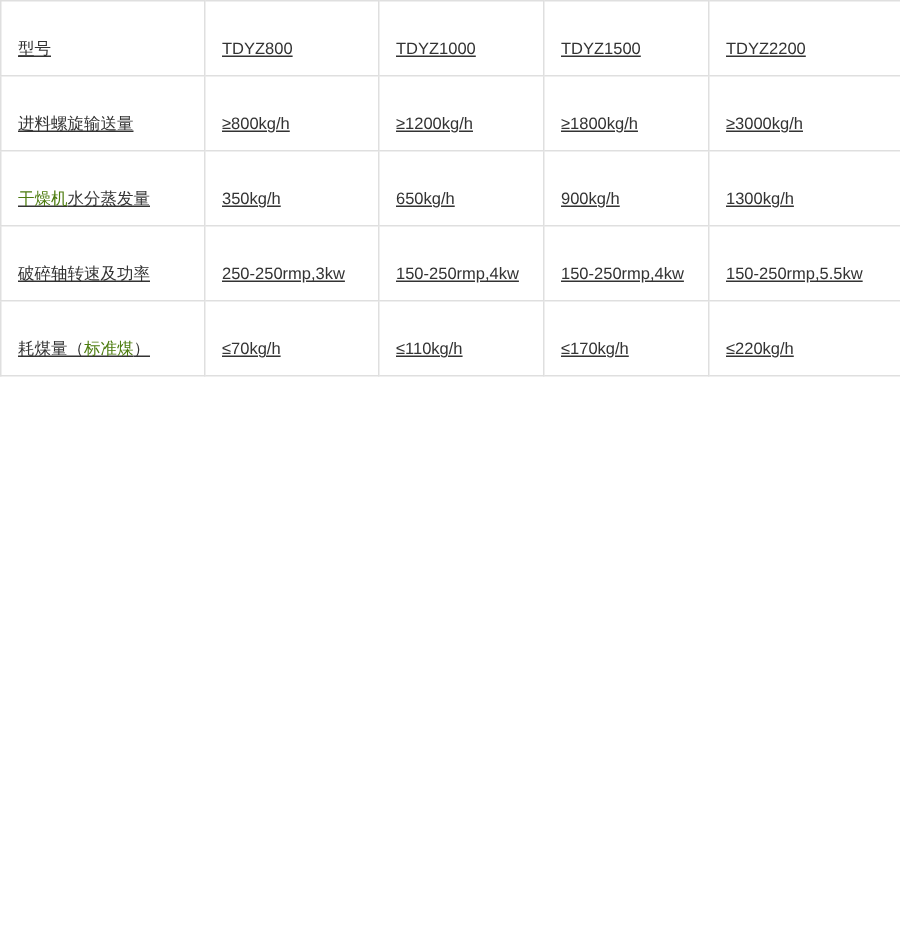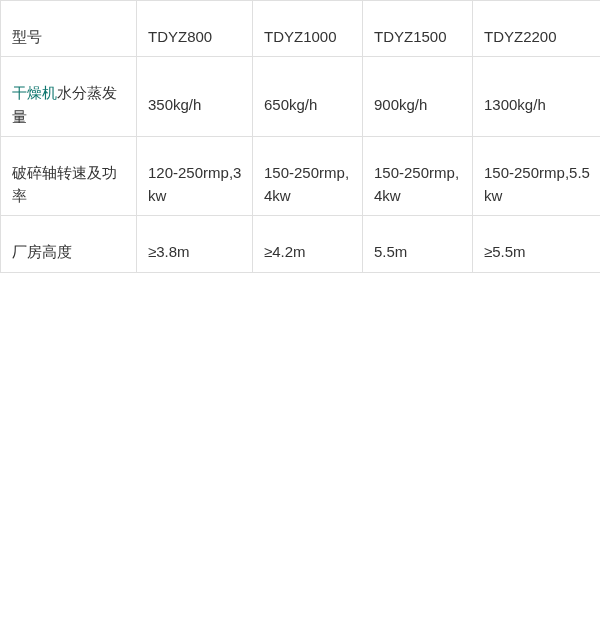--- a/index.html
+++ b/index.html
@@ -21,32 +21,33 @@
   }
   table.spec-table col.c0 { width: 136px; }
   table.spec-table col.c1 { width: 116px; }
   table.spec-table col.c2 { width: 110px; }
   table.spec-table col.c3 { width: 110px; }
   table.spec-table col.c4 { width: 128px; }
 
   table.spec-table td {
     border: 1px solid #dfdfdf;
     padding: 24px 10px 8px 11px;
-    font-size: 15px;
+    font-size: 11px;
     line-height: 1.55;
     vertical-align: middle;
     word-break: break-all;
     color: #333333;
+    text-decoration: underline;
   }
   table.spec-table tr { height: 48px; }
   .label-cell {
     color: #333333;
   }
   .hl {
-    color: #0f766e;
+    color: #4d7c0f;
   }
 </style>
 </head>
 <body>
 
 <table class="spec-table">
   <colgroup>
     <col class="c0">
       <col class="c1">
       <col class="c2">
@@ -56,45 +57,52 @@
   <tbody>
 
     <tr>
       <td class="label-cell">型号</td>
       <td>TDYZ800</td>
       <td>TDYZ1000</td>
       <td>TDYZ1500</td>
       <td>TDYZ2200</td>
     </tr>
 
+    <tr>
+      <td class="label-cell">进料螺旋输送量</td>
+      <td>≥800kg/h</td>
+      <td>≥1200kg/h</td>
+      <td>≥1800kg/h</td>
+      <td>≥3000kg/h</td>
+    </tr>
 
     <tr>
       <td class="label-cell"><span class="hl">干燥机</span><span>水分蒸发量</span></td>
       <td>350kg/h</td>
       <td>650kg/h</td>
       <td>900kg/h</td>
       <td>1300kg/h</td>
     </tr>
 
 
     <tr>
       <td class="label-cell">破碎轴转速及功率</td>
-      <td>120-250rmp,3kw</td>
+      <td>250-250rmp,3kw</td>
       <td>150-250rmp,4kw</td>
       <td>150-250rmp,4kw</td>
       <td>150-250rmp,5.5kw</td>
     </tr>
 
 
+    <tr>
+      <td class="label-cell"><span>耗煤量（</span><span class="hl">标准煤</span><span>）</span></td>
+      <td>≤70kg/h</td>
+      <td>≤110kg/h</td>
+      <td>≤170kg/h</td>
+      <td>≤220kg/h</td>
+    </tr>
 
 
 
-    <tr>
-      <td class="label-cell">厂房高度</td>
-      <td>≥3.8m</td>
-      <td>≥4.2m</td>
-      <td>5.5m</td>
-      <td>≥5.5m</td>
-    </tr>
 
 
   </tbody>
 </table>
 
 </body></html>

